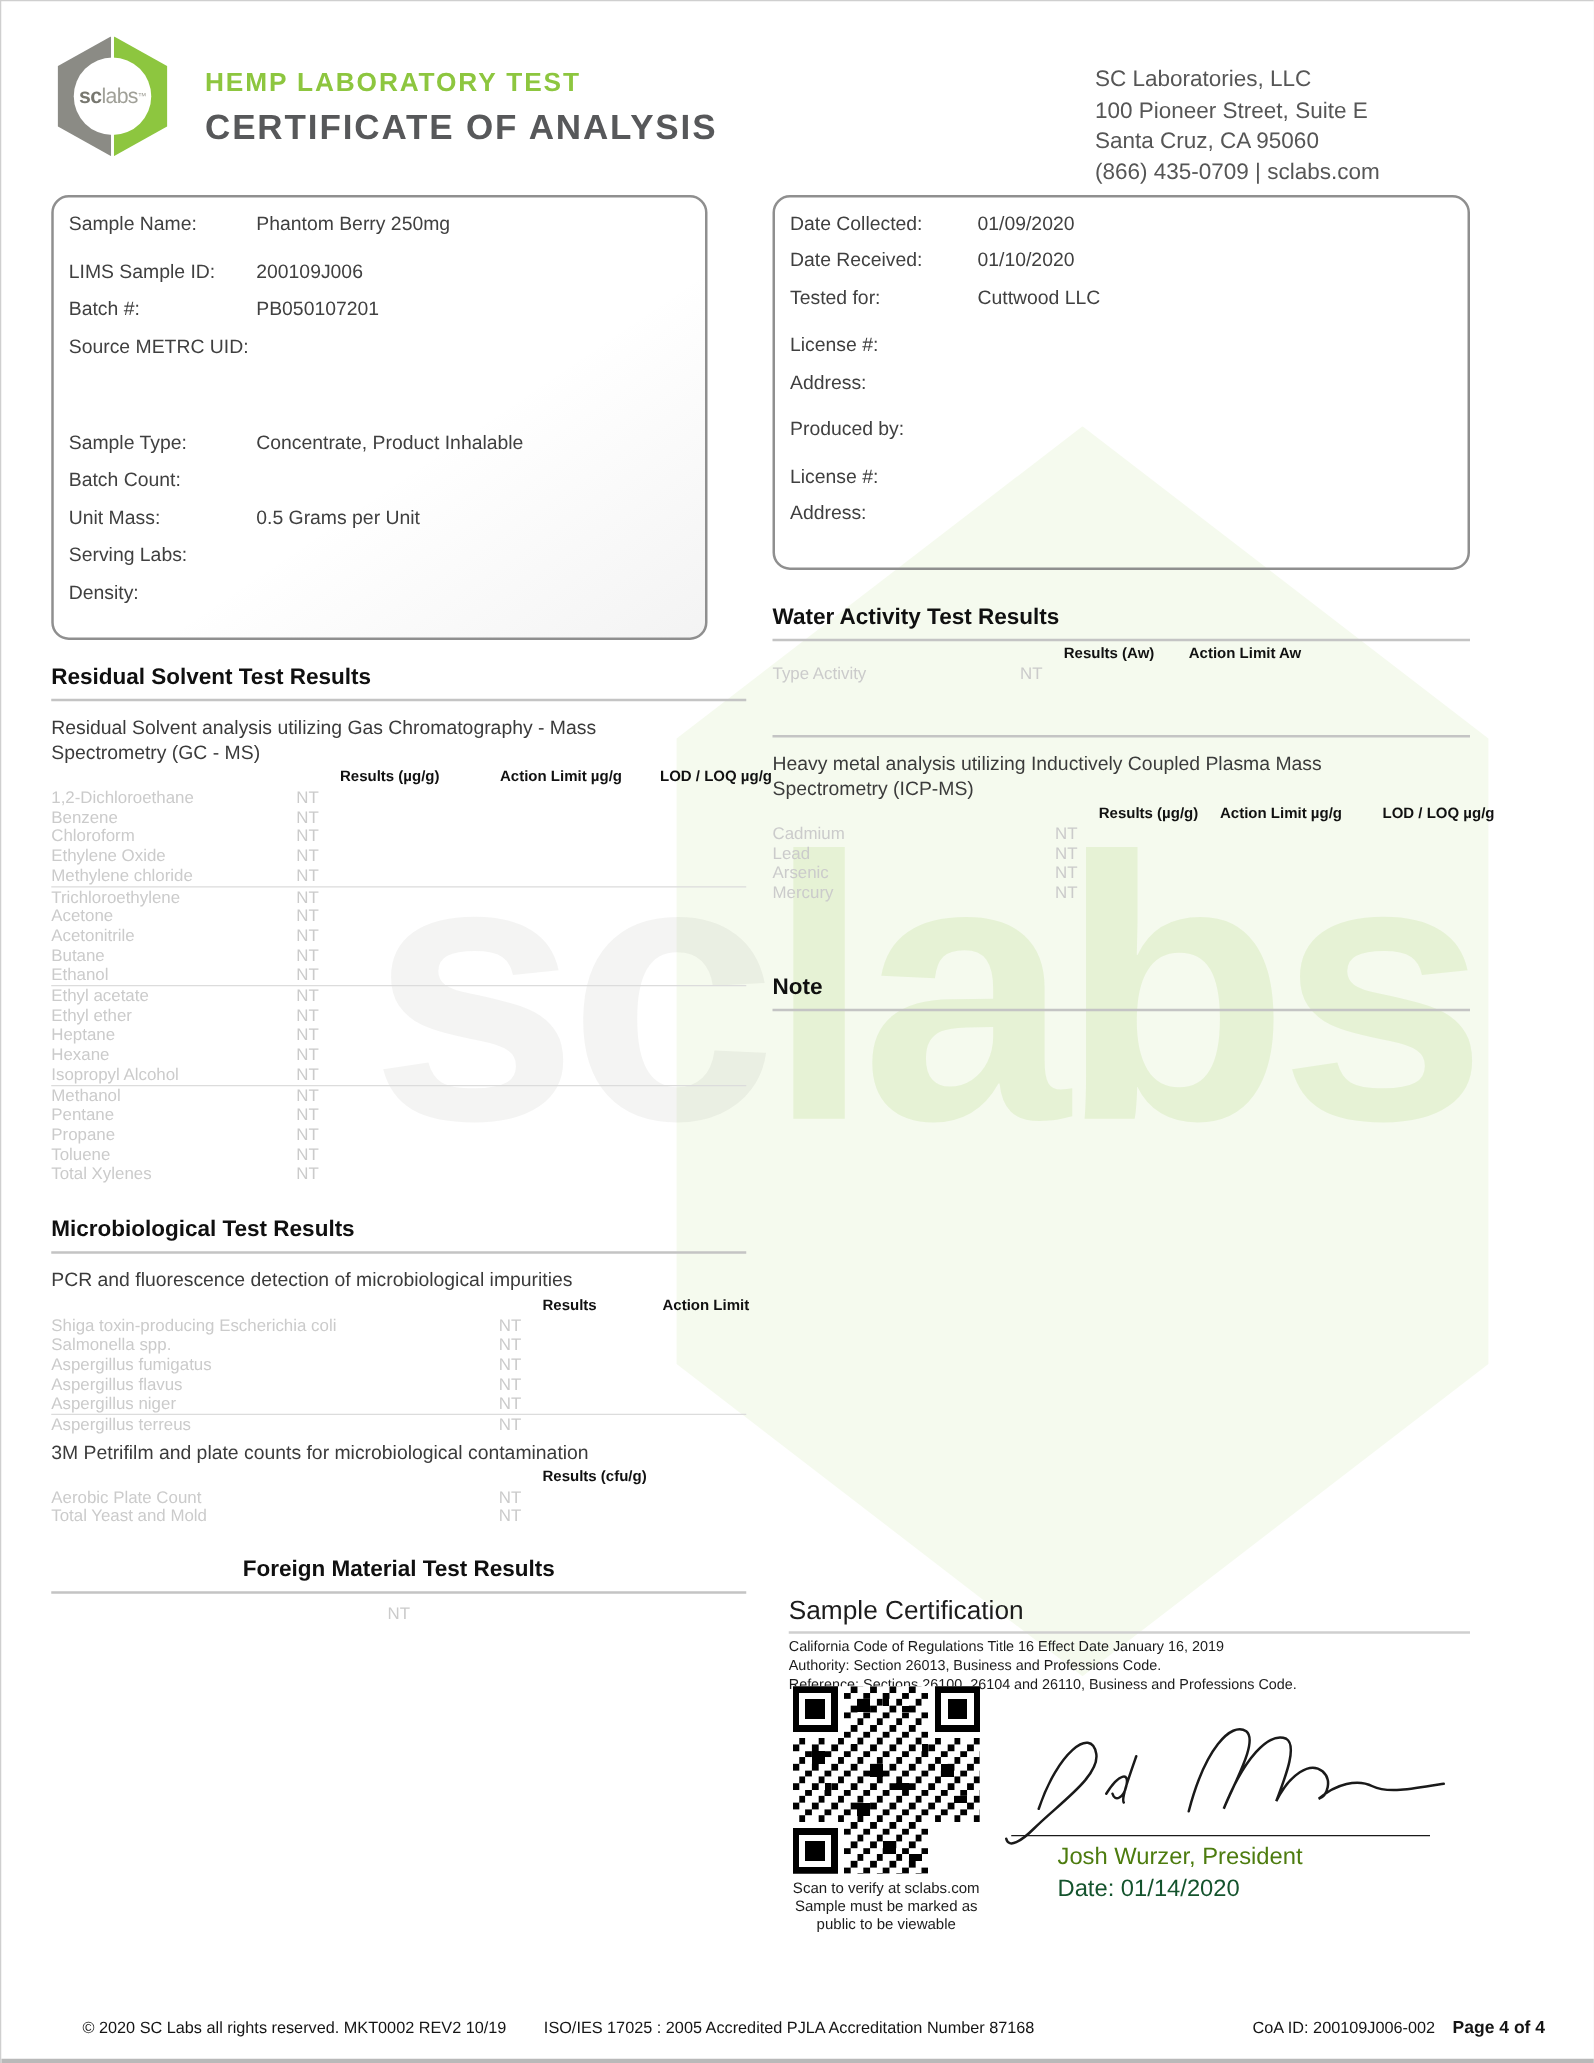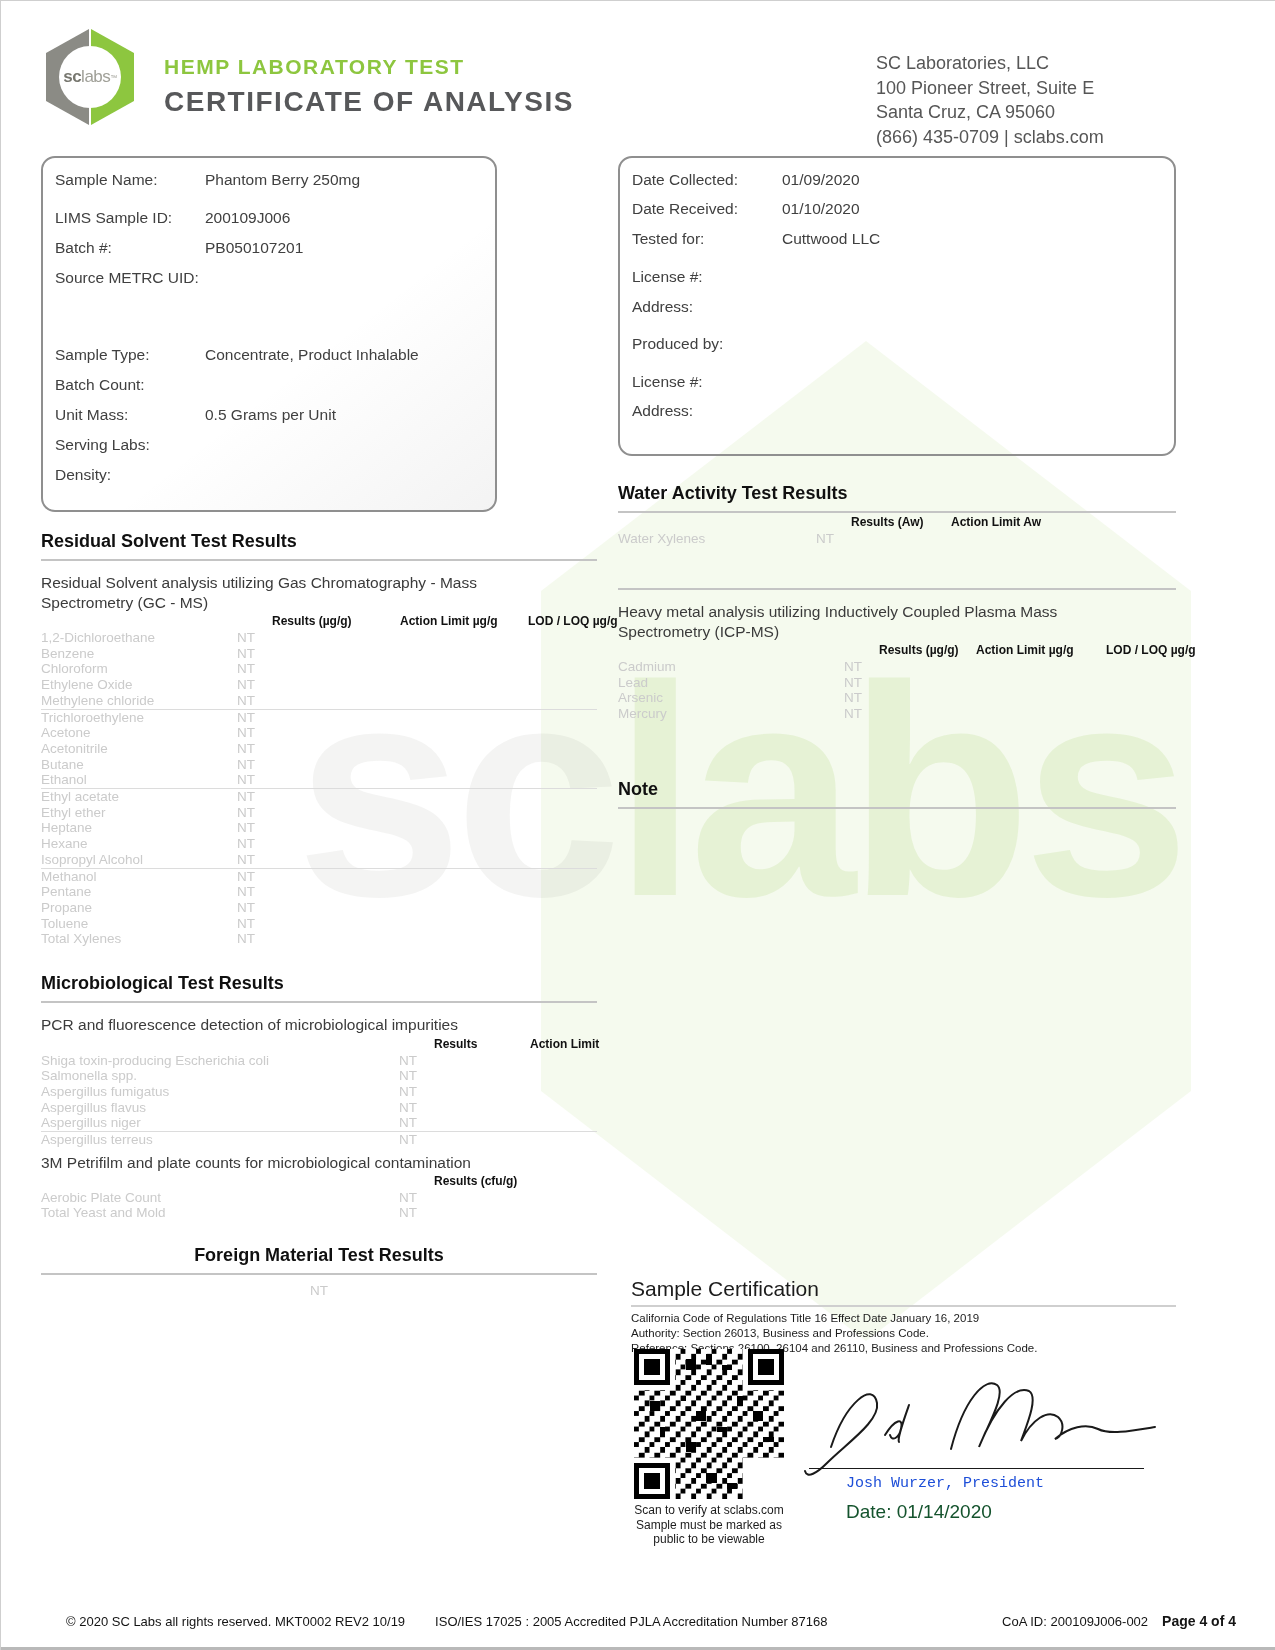--- a/index.html
+++ b/index.html
@@ -32,21 +32,21 @@
   .logo .circle .sc{color:#77776f;font-weight:700;}
   .logo .circle .labs{color:#a0a098;font-weight:400;}
   .logo .circle .tm{color:#a0a098;font-size:7px;vertical-align:9px;}
   .hdr-titles{position:absolute;left:163px;top:54px;}
   .hdr-t1{font-size:21px;font-weight:700;color:#8dc63f;letter-spacing:1.5px;}
   .hdr-t2{font-size:28px;font-weight:700;color:#57585a;letter-spacing:1.5px;margin-top:7px;}
   .hdr-co{position:absolute;left:875px;top:50px;font-size:18px;color:#565656;line-height:24.5px;}
 
   
   .ibox{position:absolute;border:2px solid #8f8f8f;border-radius:14px;padding:12px 12px;box-sizing:border-box;}
-  .lb{left:40px;top:155px;width:456px;height:356px;
+  .lb{left:40px;top:155px;width:525px;height:356px;
       background:linear-gradient(to top left, rgba(125,125,125,0.09), transparent 42%);}
   .rb{left:617px;top:155px;width:558px;height:300px;}
   .brow{line-height:19px;font-size:15.5px;color:#404040;}
   .blabel{display:inline-block;width:150px;}
   .mb10{margin-bottom:10px}.mb11{margin-bottom:11px}.mb18{margin-bottom:18px}
   .mb19{margin-bottom:19px}.mb58{margin-bottom:58px}
 
   
   .sect{position:absolute;}
   .s-title{font-size:18px;font-weight:700;color:#101010;}
@@ -78,21 +78,21 @@
   
   #cert{left:630px;top:1276px;width:545px;height:300px;}
   .cert-title{font-size:21px;font-weight:400;color:#1c1c1c;}
   .cert-rule{height:2px;background:#cfcfcf;margin-top:4px;}
   .cert-lines{font-size:11.5px;color:#1c1c1c;line-height:14.8px;margin-top:4px;}
   .qr{position:absolute;left:3px;top:72px;width:150px;height:150px;}
   .qr-caption{position:absolute;left:-40px;top:226px;width:236px;text-align:center;
               font-size:12px;color:#1c1c1c;line-height:14.5px;}
   .sig-svg{position:absolute;left:170px;top:90px;width:360px;height:115px;}
   .sig-line{position:absolute;left:178px;top:191px;width:335px;border-bottom:1.5px solid #1a1a1a;}
-  .sig-name{position:absolute;left:215px;top:198px;font-size:15px;color:#1d4ed8;font-family:Liberation Mono, monospace;}
+  .sig-name{position:absolute;left:215px;top:198px;font-size:19px;color:#4d7c0f;}
   .sig-date{position:absolute;left:215px;top:224px;font-size:19px;color:#14532d;}
 
   
   .footer{position:absolute;left:40px;right:40px;bottom:22px;display:flex;align-items:baseline;
           font-size:13px;color:#141414;}
   .f-left{padding-left:25px;}
   .f-mid{margin-left:30px;}
   .f-right{margin-left:auto;display:flex;align-items:baseline;}
   .f-page{font-weight:700;font-size:14px;margin-left:14px;}
 </style>
@@ -149,21 +149,21 @@
       <div class="brow"><span class="blabel">Address:</span><span class="bvalue"></span></div>
     </div>
 
     <div class="sect" id="water">
       <div class="s-title">Water Activity Test Results</div>
       <div class="rule"></div>
       <div class="thead">
         <span class="h-ws1">Results (Aw)</span>
         <span class="h-ws2">Action Limit Aw</span>
       </div>
-      <div class="trow"><span>Water Xylenes</span><span class="tres ws">NT</span></div>
+      <div class="trow"><span>Type Activity</span><span class="tres ws">NT</span></div>
     </div>
 
     <div class="sect" id="heavy">
       <div class="rule"></div>
       <div class="desc" style="width:470px">Heavy metal analysis utilizing Inductively Coupled Plasma Mass Spectrometry (ICP-MS)</div>
       <div class="thead">
         <span class="h-hm1">Results (µg/g)</span>
         <span class="h-hm2">Action Limit µg/g</span>
         <span class="h-hm3">LOD / LOQ µg/g</span>
       </div>

